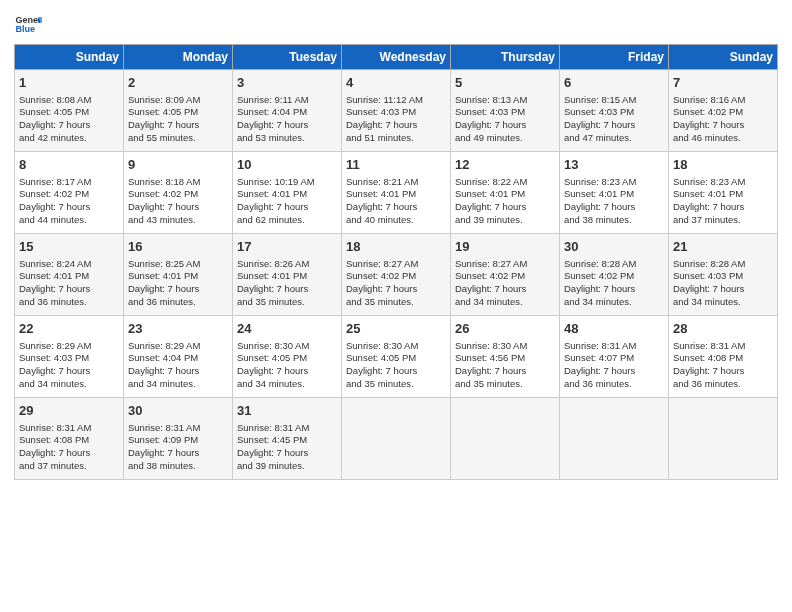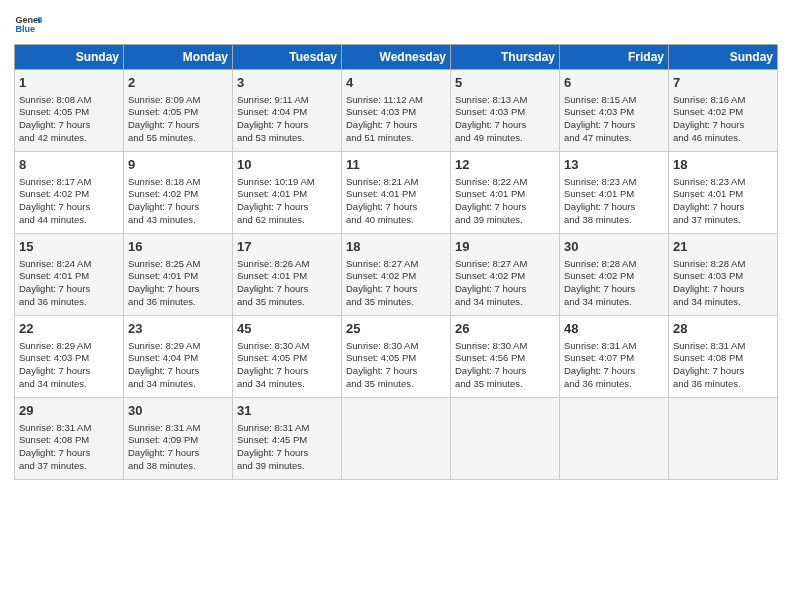--- a/index.html
+++ b/index.html
@@ -137,21 +137,21 @@
           <td><span class="day-num">16</span><span>Sunrise: 8:25 AM</span><br><span>Sunset: 4:01 PM</span><br><span>Daylight: 7 hours</span><br><span>and 36 minutes.</span><br></td>
           <td><span class="day-num">17</span><span>Sunrise: 8:26 AM</span><br><span>Sunset: 4:01 PM</span><br><span>Daylight: 7 hours</span><br><span>and 35 minutes.</span><br></td>
           <td><span class="day-num">18</span><span>Sunrise: 8:27 AM</span><br><span>Sunset: 4:02 PM</span><br><span>Daylight: 7 hours</span><br><span>and 35 minutes.</span><br></td>
           <td><span class="day-num">19</span><span>Sunrise: 8:27 AM</span><br><span>Sunset: 4:02 PM</span><br><span>Daylight: 7 hours</span><br><span>and 34 minutes.</span><br></td>
           <td><span class="day-num">30</span><span>Sunrise: 8:28 AM</span><br><span>Sunset: 4:02 PM</span><br><span>Daylight: 7 hours</span><br><span>and 34 minutes.</span><br></td>
           <td><span class="day-num">21</span><span>Sunrise: 8:28 AM</span><br><span>Sunset: 4:03 PM</span><br><span>Daylight: 7 hours</span><br><span>and 34 minutes.</span><br></td>
         </tr>
         <tr>
           <td><span class="day-num">22</span><span>Sunrise: 8:29 AM</span><br><span>Sunset: 4:03 PM</span><br><span>Daylight: 7 hours</span><br><span>and 34 minutes.</span><br></td>
           <td><span class="day-num">23</span><span>Sunrise: 8:29 AM</span><br><span>Sunset: 4:04 PM</span><br><span>Daylight: 7 hours</span><br><span>and 34 minutes.</span><br></td>
-          <td><span class="day-num">45</span><span>Sunrise: 8:30 AM</span><br><span>Sunset: 4:05 PM</span><br><span>Daylight: 7 hours</span><br><span>and 34 minutes.</span><br></td>
+          <td><span class="day-num">24</span><span>Sunrise: 8:30 AM</span><br><span>Sunset: 4:05 PM</span><br><span>Daylight: 7 hours</span><br><span>and 34 minutes.</span><br></td>
           <td><span class="day-num">25</span><span>Sunrise: 8:30 AM</span><br><span>Sunset: 4:05 PM</span><br><span>Daylight: 7 hours</span><br><span>and 35 minutes.</span><br></td>
           <td><span class="day-num">26</span><span>Sunrise: 8:30 AM</span><br><span>Sunset: 4:56 PM</span><br><span>Daylight: 7 hours</span><br><span>and 35 minutes.</span><br></td>
           <td><span class="day-num">48</span><span>Sunrise: 8:31 AM</span><br><span>Sunset: 4:07 PM</span><br><span>Daylight: 7 hours</span><br><span>and 36 minutes.</span><br></td>
           <td><span class="day-num">28</span><span>Sunrise: 8:31 AM</span><br><span>Sunset: 4:08 PM</span><br><span>Daylight: 7 hours</span><br><span>and 36 minutes.</span><br></td>
         </tr>
         <tr>
           <td><span class="day-num">29</span><span>Sunrise: 8:31 AM</span><br><span>Sunset: 4:08 PM</span><br><span>Daylight: 7 hours</span><br><span>and 37 minutes.</span><br></td>
           <td><span class="day-num">30</span><span>Sunrise: 8:31 AM</span><br><span>Sunset: 4:09 PM</span><br><span>Daylight: 7 hours</span><br><span>and 38 minutes.</span><br></td>
           <td><span class="day-num">31</span><span>Sunrise: 8:31 AM</span><br><span>Sunset: 4:45 PM</span><br><span>Daylight: 7 hours</span><br><span>and 39 minutes.</span><br></td>
           <td></td>

